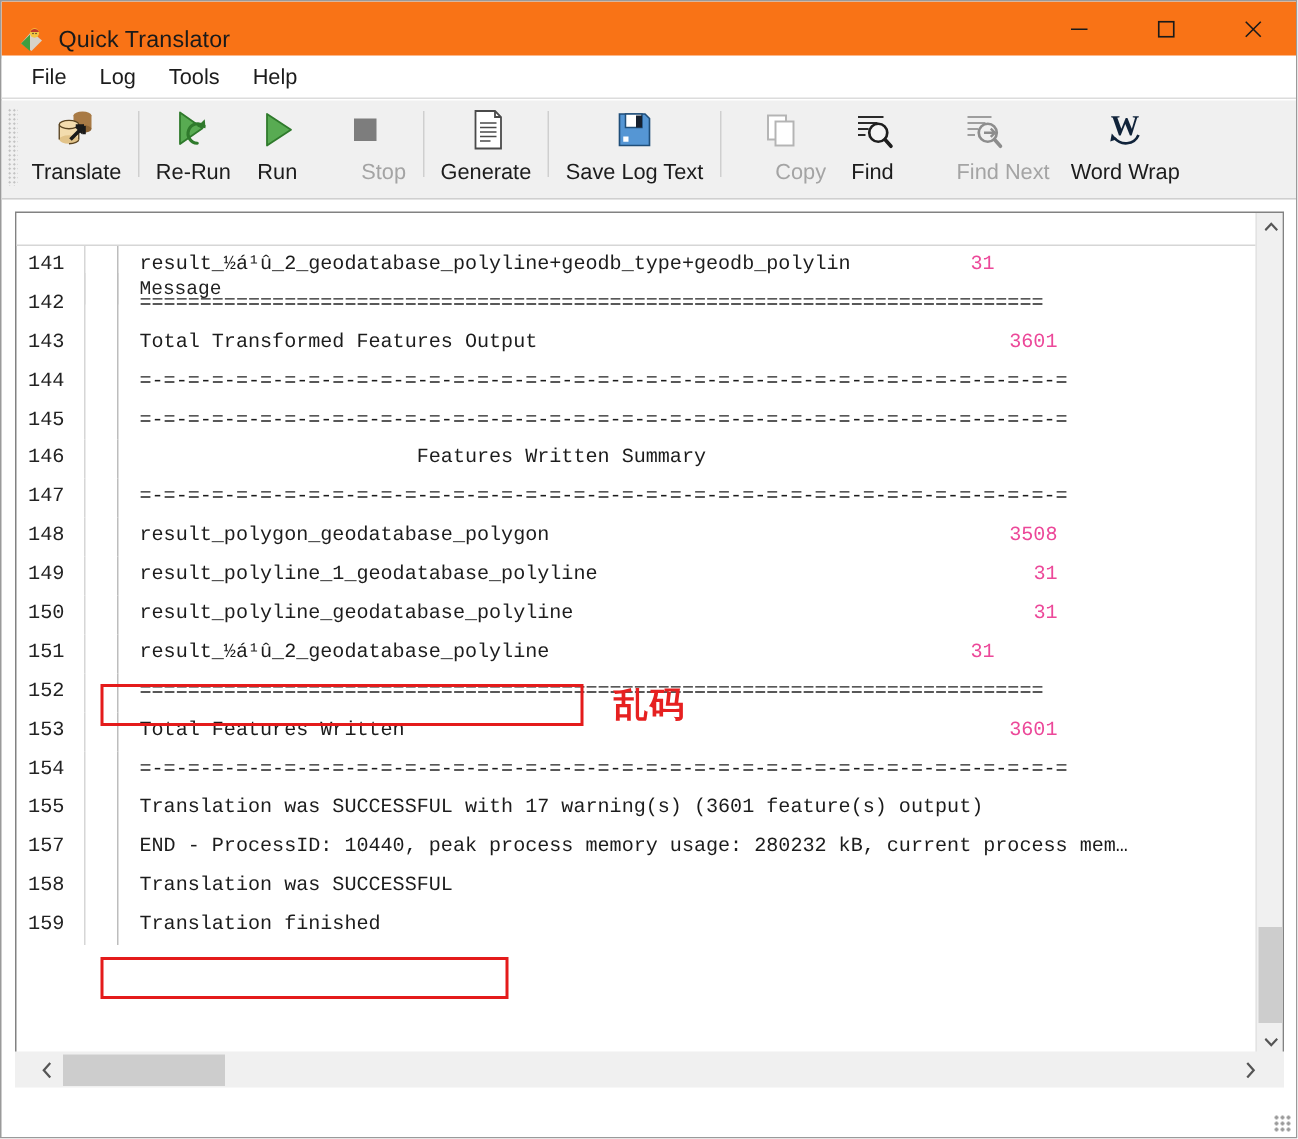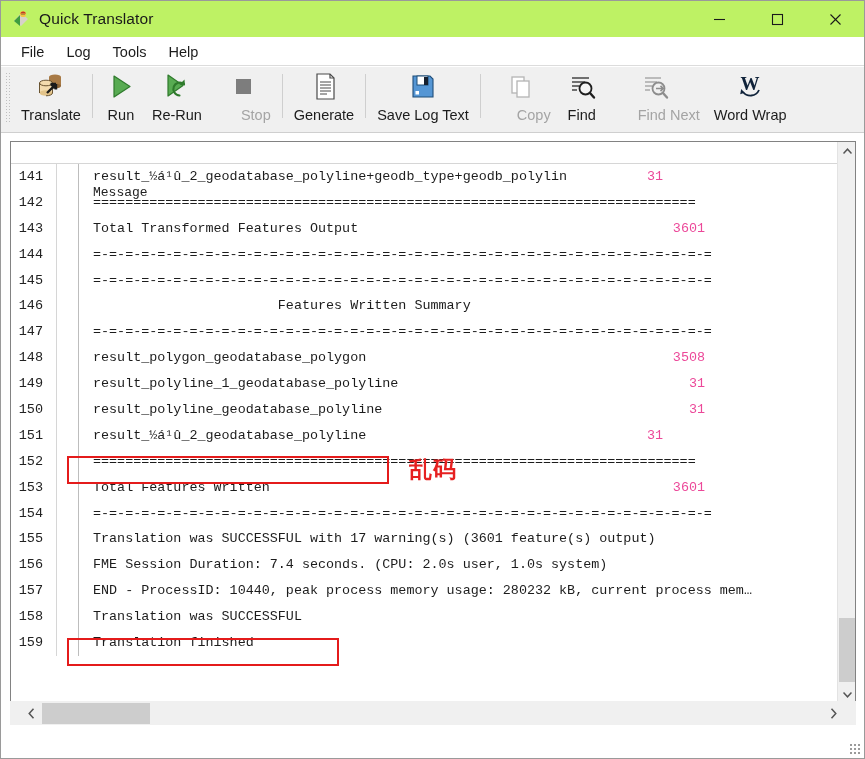--- a/index.html
+++ b/index.html
@@ -17,22 +17,22 @@
     height: 759px;
     background: #ffffff;
     border: 1px solid #9a9a9a;
     overflow: hidden;
   }
 
   
   .titlebar {
     position: absolute; left: 0; top: 0;
     width: 863px; height: 36px;
-    background: #bef264;
-    display: flex; align-items: center;
+    background: #f97316;
+    display: flex; align-items: flex-end;
   }
   .title-left { display: flex; align-items: center; padding-left: 10px; }
   .app-icon {
     width: 20px; height: 20px; position: relative; margin-right: 8px;
     flex: none;
   }
   .title-text {
     font-size: 15.5px; color: #1a1a1a; letter-spacing: .1px;
     white-space: nowrap;
   }
@@ -295,35 +295,35 @@
         </svg>
       </div>
       <div class="tb-label">Translate</div>
     </div>
 
     <div class="tb-sep"></div>
 
     <div class="tb-btn">
       <div class="tb-ico">
         <svg width="34" height="32" viewBox="0 0 34 32">
-          <path d="M10 5 L26 15.5 L10 26 Z" fill="#58ab52" stroke="#2f7a2c" stroke-width="1.2" stroke-linejoin="round"></path>
-        </svg>
-      </div>
-      <div class="tb-label">Run</div>
-    </div>
-
-    <div class="tb-btn">
-      <div class="tb-ico">
-        <svg width="34" height="32" viewBox="0 0 34 32">
           <path d="M8 4 L23 14.5 L8 25 Z" fill="#58ab52" stroke="#2f7a2c" stroke-width="1.2" stroke-linejoin="round"></path>
           <path d="M24 13 A6.5 6.5 0 1 0 19.5 24.5" fill="none" stroke="#2f7a2c" stroke-width="2.1" stroke-linecap="round"></path>
           <path d="M24.5 8.5 L25 14.5 L19.5 13.5 Z" fill="#2f7a2c"></path>
         </svg>
       </div>
       <div class="tb-label">Re-Run</div>
+    </div>
+
+    <div class="tb-btn">
+      <div class="tb-ico">
+        <svg width="34" height="32" viewBox="0 0 34 32">
+          <path d="M10 5 L26 15.5 L10 26 Z" fill="#58ab52" stroke="#2f7a2c" stroke-width="1.2" stroke-linejoin="round"></path>
+        </svg>
+      </div>
+      <div class="tb-label">Run</div>
     </div>
 
     <div class="tb-btn disabled">
       <div class="tb-ico">
         <svg width="34" height="32" viewBox="0 0 34 32">
           <rect x="10" y="8" width="15" height="15" fill="#7d7d7d"></rect>
         </svg>
       </div>
       <div class="tb-label">Stop</div>
     </div>
@@ -503,25 +503,20 @@
           <div class="cell-num">154</div>
           <div class="cell-gap"></div>
           <div class="cell-msg">=-=-=-=-=-=-=-=-=-=-=-=-=-=-=-=-=-=-=-=-=-=-=-=-=-=-=-=-=-=-=-=-=-=-=-=-=-=-=</div>
         </div>
         <div class="row">
           <div class="cell-num">155</div>
           <div class="cell-gap"></div>
           <div class="cell-msg">Translation was SUCCESSFUL with 17 warning(s) (3601 feature(s) output)</div>
         </div>
         <div class="row">
-          <div class="cell-num">156</div>
-          <div class="cell-gap"></div>
-          <div class="cell-msg">FME Session Duration: 7.4 seconds. (CPU: 2.0s user, 1.0s system)</div>
-        </div>
-        <div class="row">
           <div class="cell-num">157</div>
           <div class="cell-gap"></div>
           <div class="cell-msg">END - ProcessID: 10440, peak process memory usage: 280232 kB, current process mem…</div>
         </div>
         <div class="row">
           <div class="cell-num">158</div>
           <div class="cell-gap"></div>
           <div class="cell-msg">Translation was SUCCESSFUL</div>
         </div>
         <div class="row">

